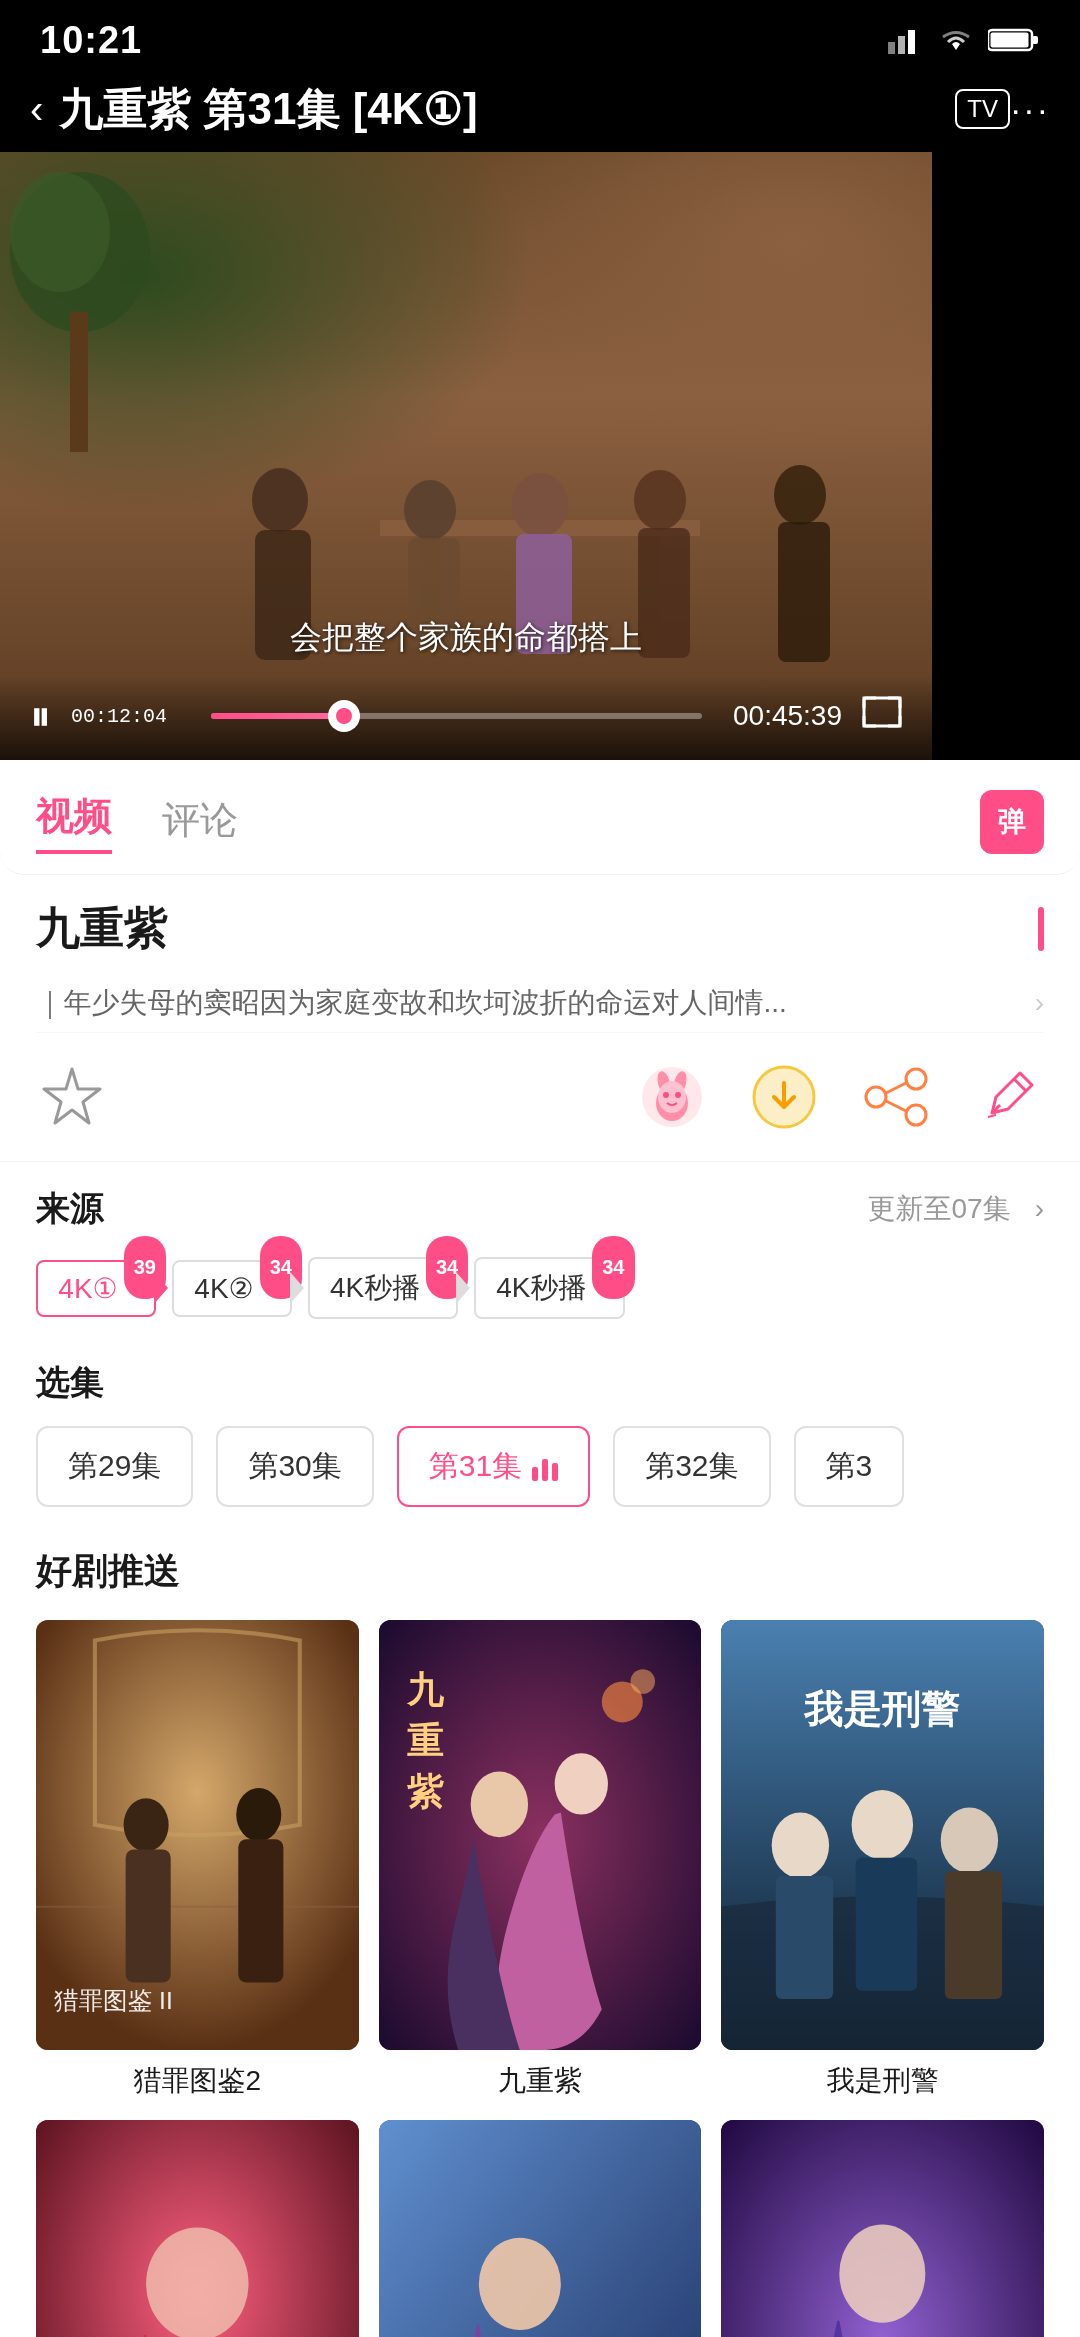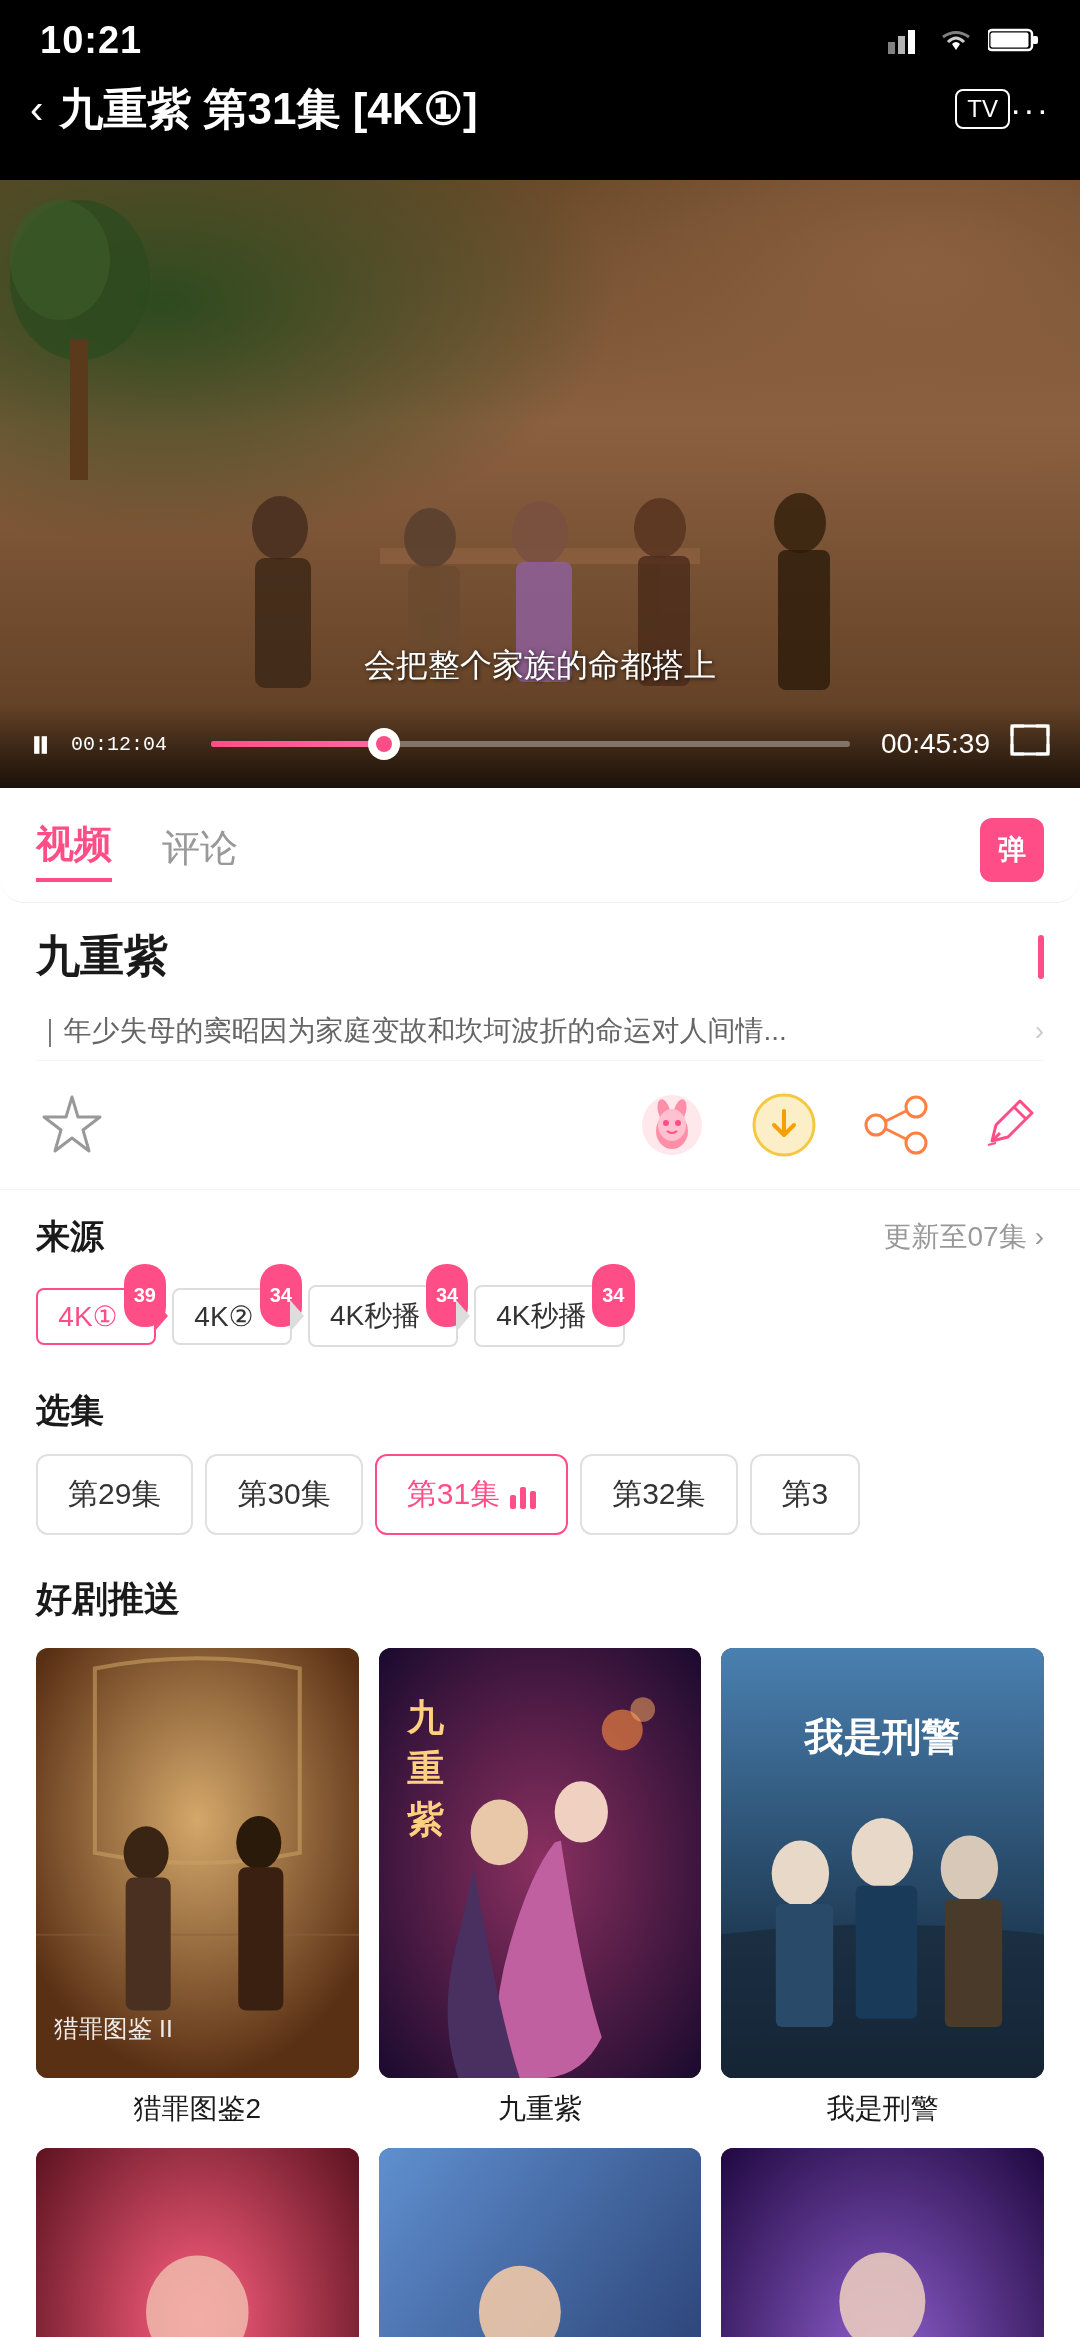--- a/index.html
+++ b/index.html
@@ -71,25 +71,24 @@
     }
     .more-btn {
       font-size: 34px;
       color: #fff;
       letter-spacing: 2px;
     }
 
     
     .video-player {
       position: relative;
-      width: 1080px;
+      width: 932px;
       height: 608px;
       background: #4c1d95;
       overflow: hidden;
-      margin-top: 28px;
     }
     .video-thumbnail {
       width: 100%;
       height: 100%;
       background: linear-gradient(135deg, #3d2b1a 0%, #5c3a1e 30%, #8b6040 50%, #4a3020 70%, #2c1a0e 100%);
       position: relative;
     }
     
     .scene-bg {
       position: absolute;
@@ -306,36 +305,36 @@
     .source-label {
       font-size: 34px;
       font-weight: 600;
       color: #1a1a1a;
     }
     .source-update {
       font-size: 28px;
       color: #999;
       display: flex;
       align-items: center;
-      gap: 8px;
+      gap: 24px;
     }
 
     
     .episode-section {
       padding: 20px 36px;
     }
     .section-label {
       font-size: 34px;
       font-weight: 600;
       color: #1a1a1a;
       margin-bottom: 20px;
     }
     .episode-scroll {
       display: flex;
-      gap: 12px;
+      gap: 23px;
       overflow-x: auto;
       scrollbar-width: none;
     }
     .episode-scroll::-webkit-scrollbar { display: none; }
     .episode-btn {
       flex-shrink: 0;
       border: 2px solid #e0e0e0;
       border-radius: 12px;
       padding: 18px 30px;
       font-size: 30px;

